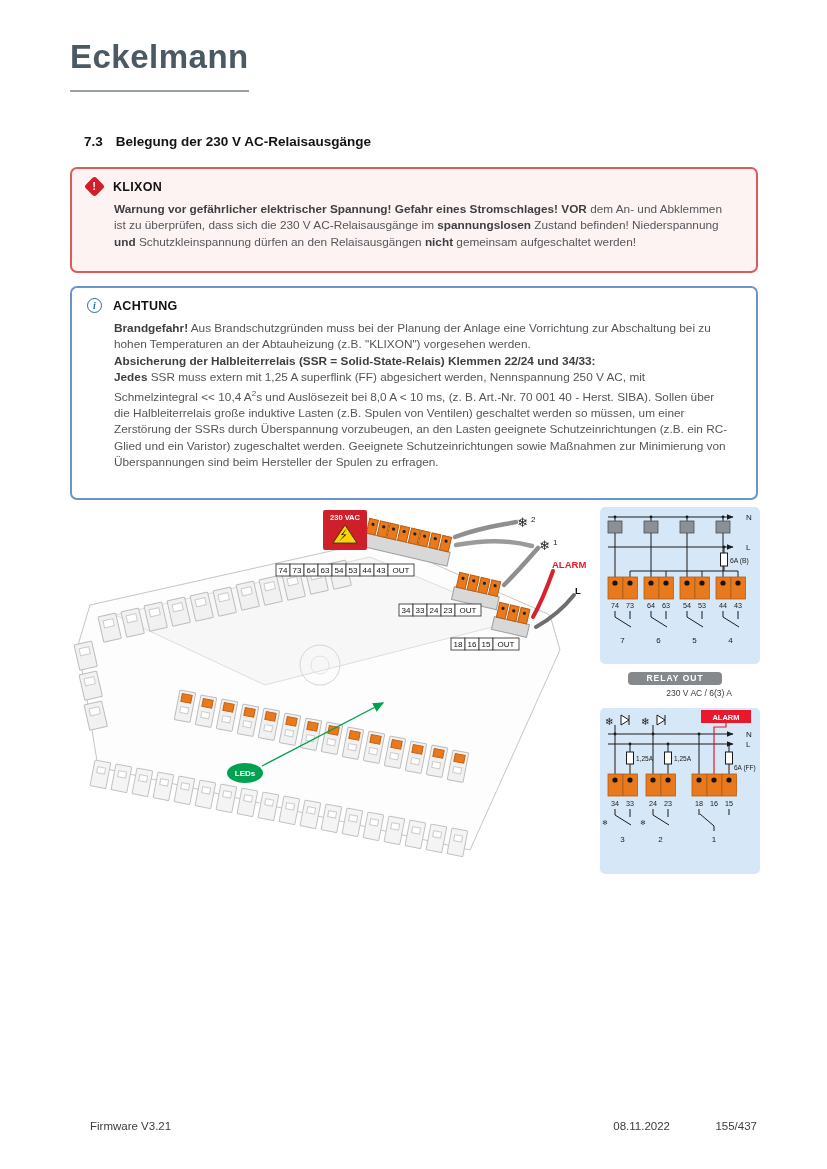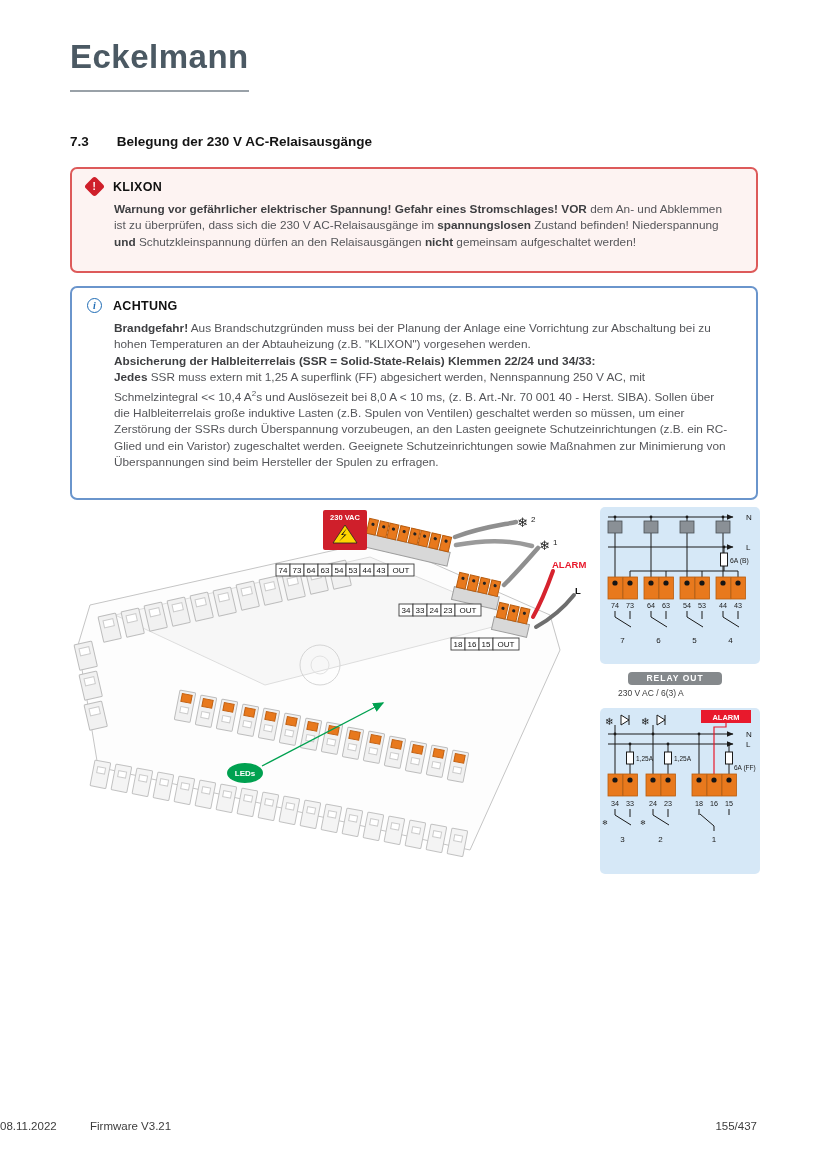--- a/index.html
+++ b/index.html
@@ -9,21 +9,21 @@
     font-family:"Liberation Sans","DejaVu Sans",sans-serif; color:#1a1a1a;
   }
   svg { font-family:"Liberation Sans","DejaVu Sans",sans-serif; }
 
   .logo {
     position:absolute; left:70px; top:40px;
     font-size:33px; font-weight:bold; color:#4b5963; letter-spacing:0.5px;
     border-bottom:2px solid #99a1a8; padding-bottom:15px; line-height:1.05;
   }
   .heading {
-    position:absolute; left:70px; top:134px; display:flex; gap:28px;
+    position:absolute; left:84px; top:134px; display:flex; gap:13px;
     font-size:13.5px; font-weight:bold; color:#141414;justify-content:flex-end;
   }
 
   .box { position:absolute; left:70px; width:688px; border-radius:7px; }
   .box-danger { top:167px; height:106px; border:2px solid #dd5a5a; background:#fdf3f2; }
   .box-caution { top:286px; height:214px; border:2px solid #6a95cc; background:#ffffff; }
   .box-head { display:flex; align-items:center; gap:11px; padding:10px 14px 0 15px; }
   .box-title { font-size:12.5px; font-weight:bold; color:#111; letter-spacing:0.3px; }
   .box-body { padding:7px 28px 10px 42px; font-size:11.8px; line-height:16.4px; color:#55565a; }
   .b { font-weight:bold; color:#3e3f42; }
@@ -49,26 +49,26 @@
   .panel-top { top:2px; height:157px; }
   .panel-bottom { top:203px; height:166px; }
 
   .relay-badge {
     position:absolute; left:558px; top:167px; width:94px; height:13px;
     background:#85898c; color:#fff; font-size:8.5px; font-weight:bold;
     text-align:center; line-height:13px; letter-spacing:1px; border-radius:4px;
   }
   .relay-rating {
     position:absolute; left:548px; top:183px; width:114px;
-    text-align:left; font-size:8.5px; color:#3a3a3a;
+    text-align:right; font-size:8.5px; color:#3a3a3a;
   }
 
   .footer { position:absolute; left:0; top:1120px; width:827px; font-size:11.5px; color:#3c3c3c; }
   .footer .fl { position:absolute; left:54px;margin-left:36px; }
-  .footer .fc { position:absolute; left:0; width:664px; text-align:left; }
+  .footer .fc { position:absolute; left:6px; width:664px; text-align:right; }
   .footer .fr { position:absolute; right:70px; }
 </style>
 </head>
 <body>
 
 <div class="logo">Eckelmann</div>
 
 <div class="heading">
   <span>7.3</span>
   <span>Belegung der 230 V AC-Relaisausgänge</span>

